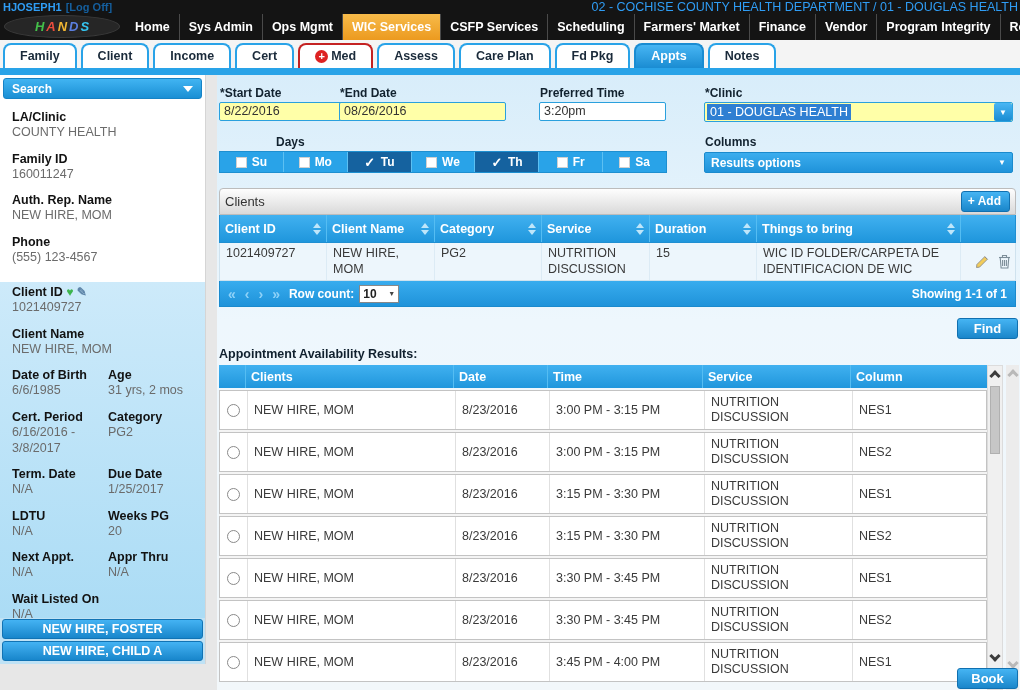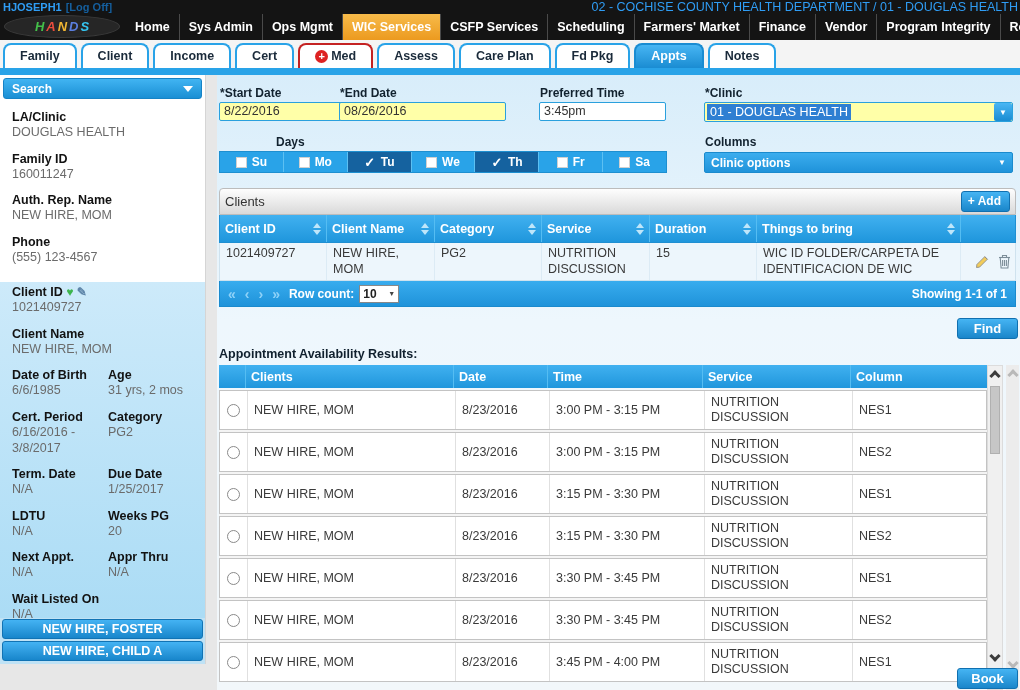--- a/index.html
+++ b/index.html
@@ -187,21 +187,21 @@
 <div class="bluestrip"></div>
 
 <div class="sidebar">
   <div class="search-hdr">
     <span>Search</span>
     <span class="tri-dn-w"></span>
   </div>
   <div class="sb-white">
     <div class="fgroup">
         <div class="flabel">LA/Clinic</div>
-      <div class="fvalue">DOUGLAS HEALTH</div>
+      <div class="fvalue">COUNTY HEALTH</div>
       </div>
     <div class="fgroup">
         <div class="flabel">Family ID</div>
       <div class="fvalue">160011247</div>
       </div>
     <div class="fgroup">
         <div class="flabel">Auth. Rep. Name</div>
       <div class="fvalue">NEW HIRE, MOM</div>
       </div>
     <div class="fgroup">
@@ -285,21 +285,21 @@
 
 <div class="main">
 
   <div class="lbl" style="left:3px; top:11px;">*Start Date</div>
   <div class="inp yellow" style="left:2px; top:27px; width:127px;">8/22/2016</div>
 
   <div class="lbl" style="left:123px; top:11px;">*End Date</div>
   <div class="inp yellow" style="left:122px; top:27px; width:167px;">08/26/2016</div>
 
   <div class="lbl" style="left:323px; top:11px;">Preferred Time</div>
-  <div class="inp white" style="left:322px; top:27px; width:127px;">3:45pm</div>
+  <div class="inp white" style="left:322px; top:27px; width:127px;">3:20pm</div>
 
   <div class="lbl" style="left:488px; top:11px;">*Clinic</div>
   <div class="clinic-box">
     <span class="clinic-sel">01 - DOUGLAS HEALTH</span>
     <span class="dd-btn">
         <span>▼</span>
       </span>
   </div>
 
   <div class="lbl" style="left:20px; top:60px;margin-left:39px;">Days</div>
@@ -329,21 +329,21 @@
         <span>Fr</span>
       </div>
     <div class="day">
         <span class="cb"></span>
         <span>Sa</span>
       </div>
   </div>
 
   <div class="lbl" style="left:488px; top:60px;">Columns</div>
   <div class="cols-dd">
-    <span>Clinic options</span>
+    <span>Results options</span>
     <span class="arr">▼</span>
   </div>
 
   <div class="panel">
     <div class="panel-hdr">
       <span>Clients</span>
       <span class="add-btn"><b>+</b> <span>Add</span></span>
     </div>
     <div class="thead">
       <div class="th" style="width:107px">

